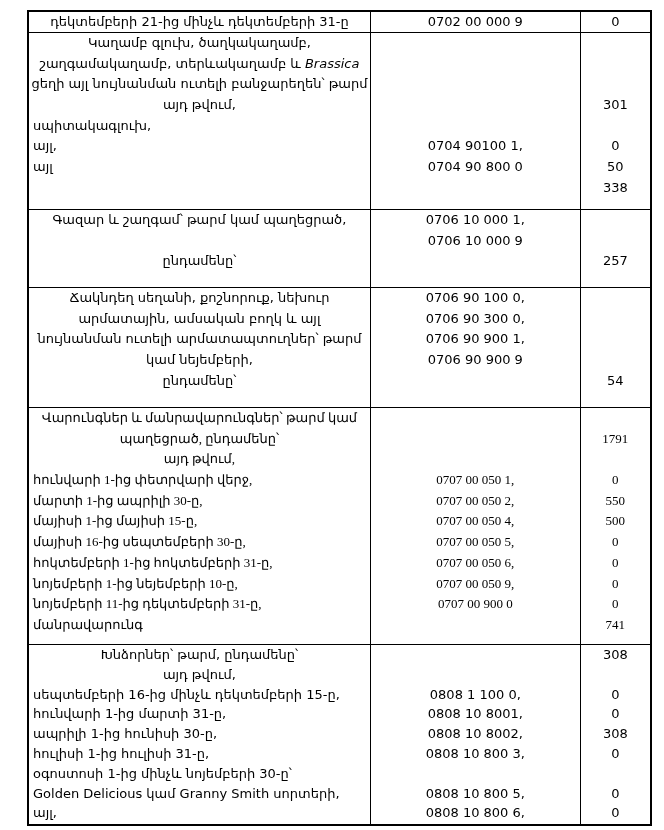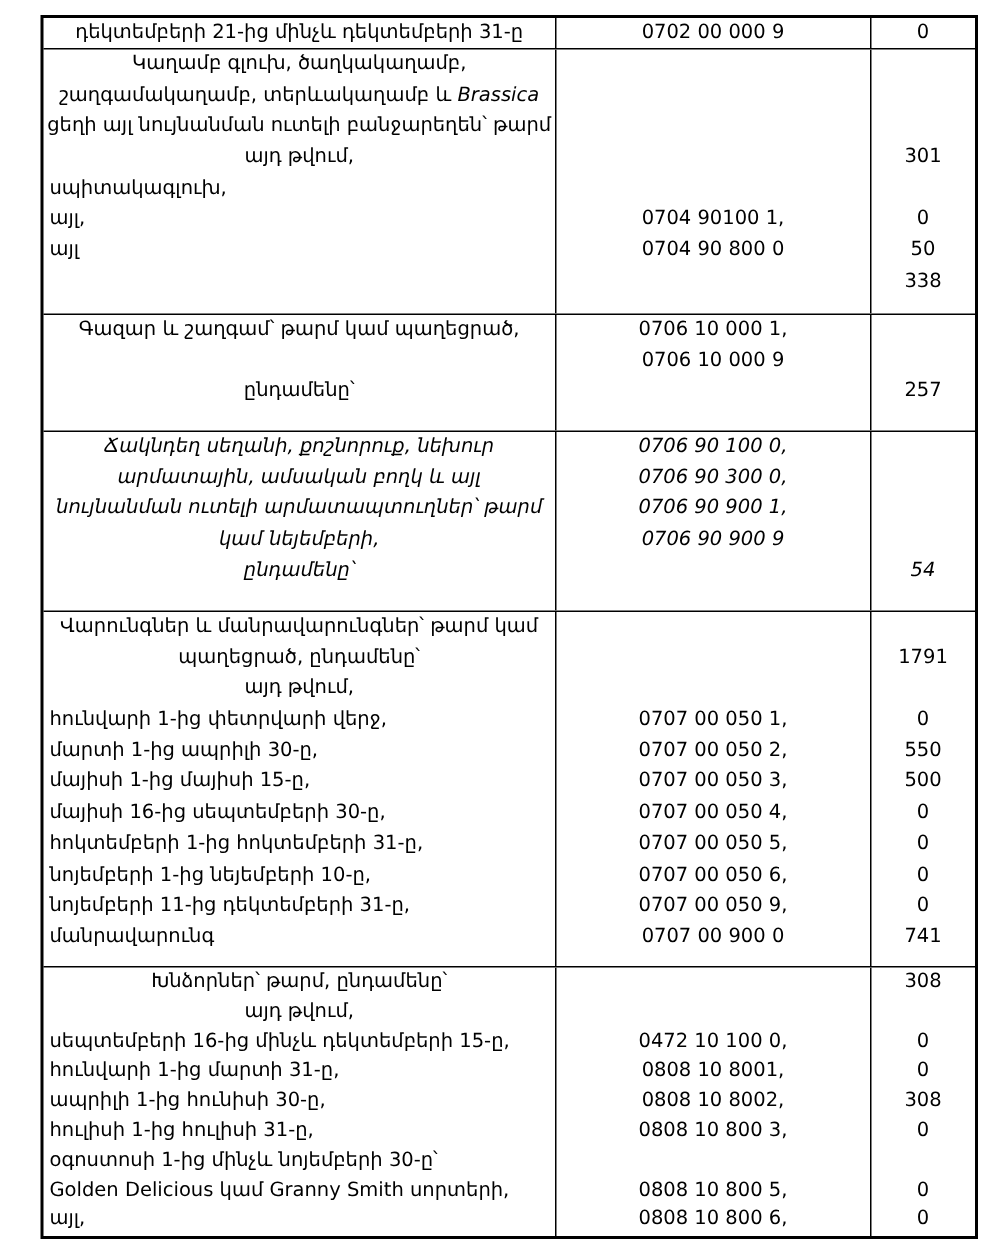--- a/index.html
+++ b/index.html
@@ -43,22 +43,22 @@
     font-size: 13px;
     white-space: nowrap;
     overflow: hidden;
   }
   .b6 .line { height: 19.8px; line-height: 19.8px; }
   .ac { text-align: center; }
   .al { text-align: left; padding-left: 4px; }
   .b1 { height: 21px; }
   .b2 { height: 177px; }
   .b3 { height: 78px; }
-  .b4 { height: 120px; font-style: italic; }
-  .b5 { height: 237px; }
+  .b4 { height: 120px; }
+  .b5 { height: 237px; font-family: Liberation Serif, serif; }
   .b6 { height: 179px; }
   i { font-style: italic; }
 </style>
 </head>
 <body>
 
 <div class="page">
   <div class="tbl" id="tariff-table">
       <div class="block b1">
         <div class="col c1">
@@ -154,21 +154,20 @@
           <div class="line al">նոյեմբերի 1-ից նեյեմբերի 10-ը,</div>
           <div class="line al">նոյեմբերի 11-ից դեկտեմբերի 31-ը,</div>
           <div class="line al">մանրավարունգ</div>
         </div>
         <div class="col c2">
           <div class="line ac"></div>
           <div class="line ac"></div>
           <div class="line ac"></div>
           <div class="line ac">0707 00 050 1,</div>
           <div class="line ac">0707 00 050 2,</div>
-          <div class="line ac">0707 00 050 3,</div>
           <div class="line ac">0707 00 050 4,</div>
           <div class="line ac">0707 00 050 5,</div>
           <div class="line ac">0707 00 050 6,</div>
           <div class="line ac">0707 00 050 9,</div>
           <div class="line ac">0707 00 900 0</div>
         </div>
         <div class="col c3">
           <div class="line ac"></div>
           <div class="line ac">1791</div>
           <div class="line ac"></div>
@@ -190,21 +189,21 @@
           <div class="line al">հունվարի 1-ից մարտի 31-ը,</div>
           <div class="line al">ապրիլի 1-ից հունիսի 30-ը,</div>
           <div class="line al">հուլիսի 1-ից հուլիսի 31-ը,</div>
           <div class="line al">օգոստոսի 1-ից մինչև նոյեմբերի 30-ը՝</div>
           <div class="line al">Golden Delicious կամ Granny Smith սորտերի,</div>
           <div class="line al">այլ,</div>
         </div>
         <div class="col c2">
           <div class="line ac"></div>
           <div class="line ac"></div>
-          <div class="line ac">0472 10 100 0,</div>
+          <div class="line ac">0808 1 100 0,</div>
           <div class="line ac">0808 10 8001,</div>
           <div class="line ac">0808 10 8002,</div>
           <div class="line ac">0808 10 800 3,</div>
           <div class="line ac"></div>
           <div class="line ac">0808 10 800 5,</div>
           <div class="line ac">0808 10 800 6,</div>
         </div>
         <div class="col c3">
           <div class="line ac">308</div>
           <div class="line ac"></div>

